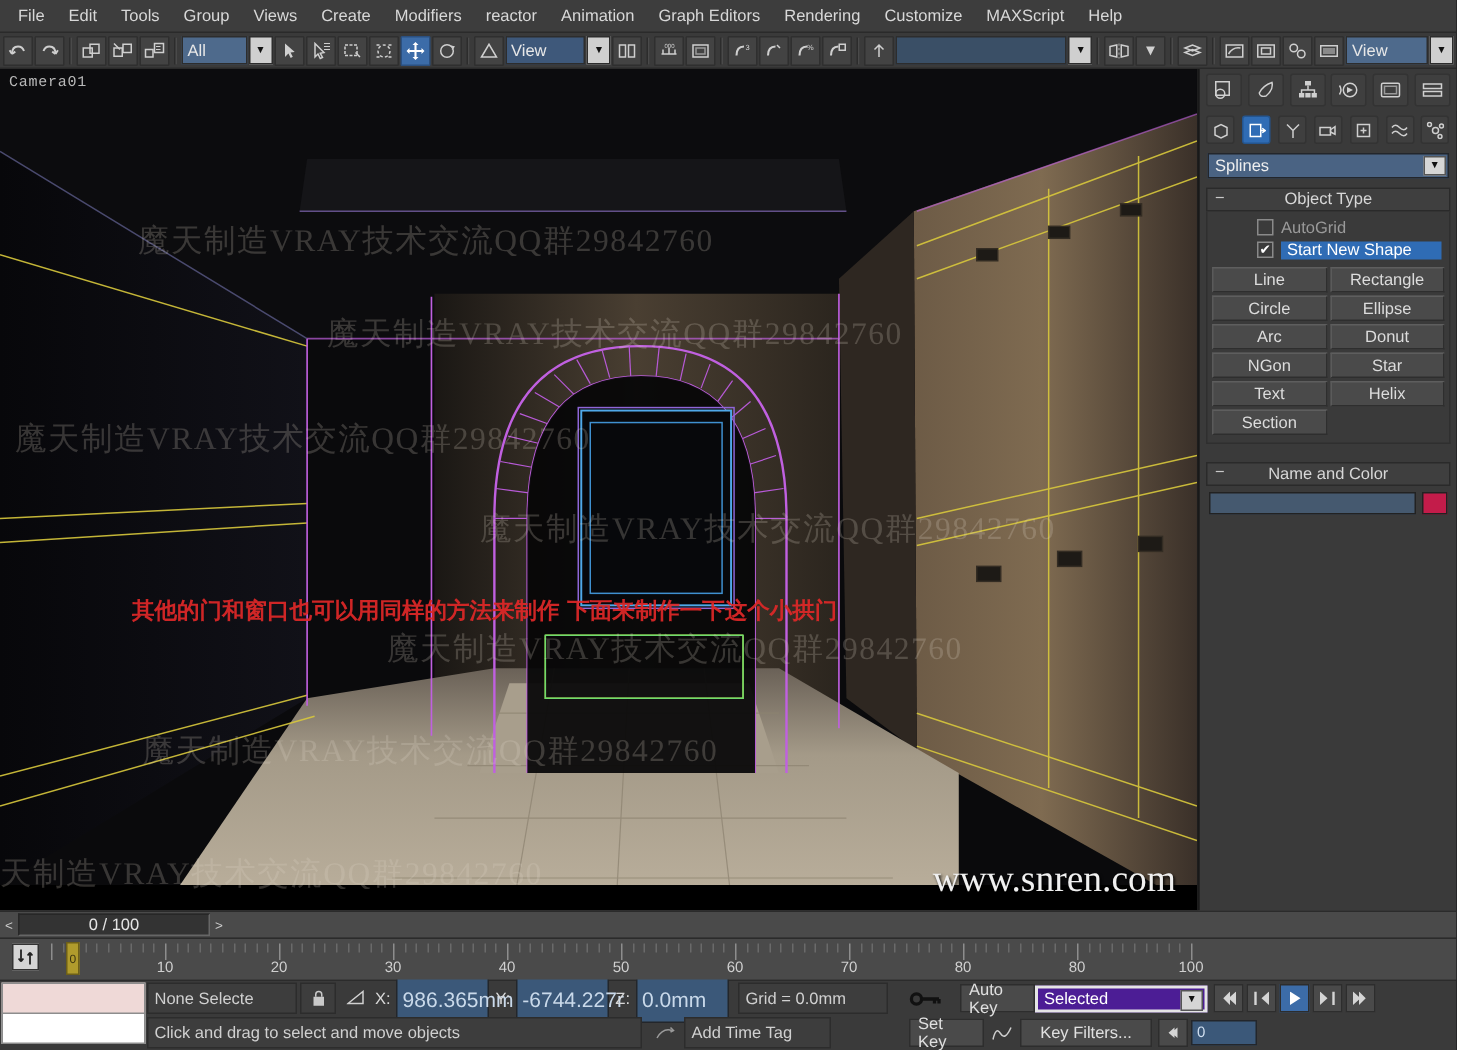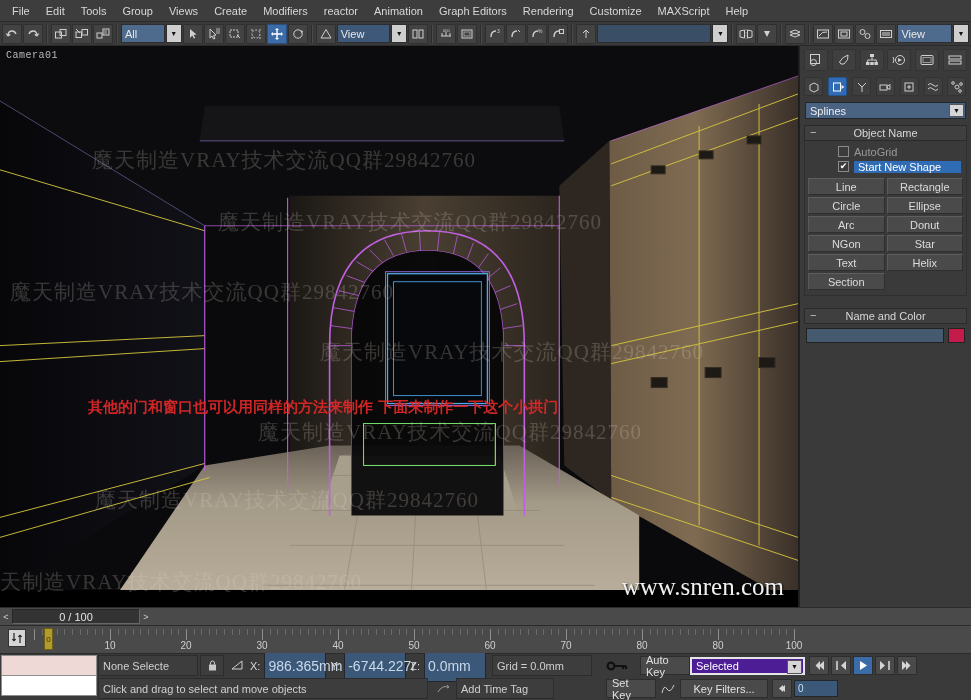--- a/index.html
+++ b/index.html
@@ -650,21 +650,21 @@
       </div>
 
       <div class="cpsel">
         <span>Splines</span>
         <span class="ar">▼</span>
       </div>
 
       <div class="rollout">
         <div class="rollhdr">
           <span class="mn">−</span>
-          <span>Object Name</span>
+          <span>Object Type</span>
         </div>
         <div class="rollbody">
           <div class="chkrow">
             <span class="chk"></span>
             <span class="chklbl">AutoGrid</span>
           </div>
           <div class="chkrow">
             <span class="chk on">✔</span>
             <span class="chklbl hl">Start New Shape</span>
           </div>

